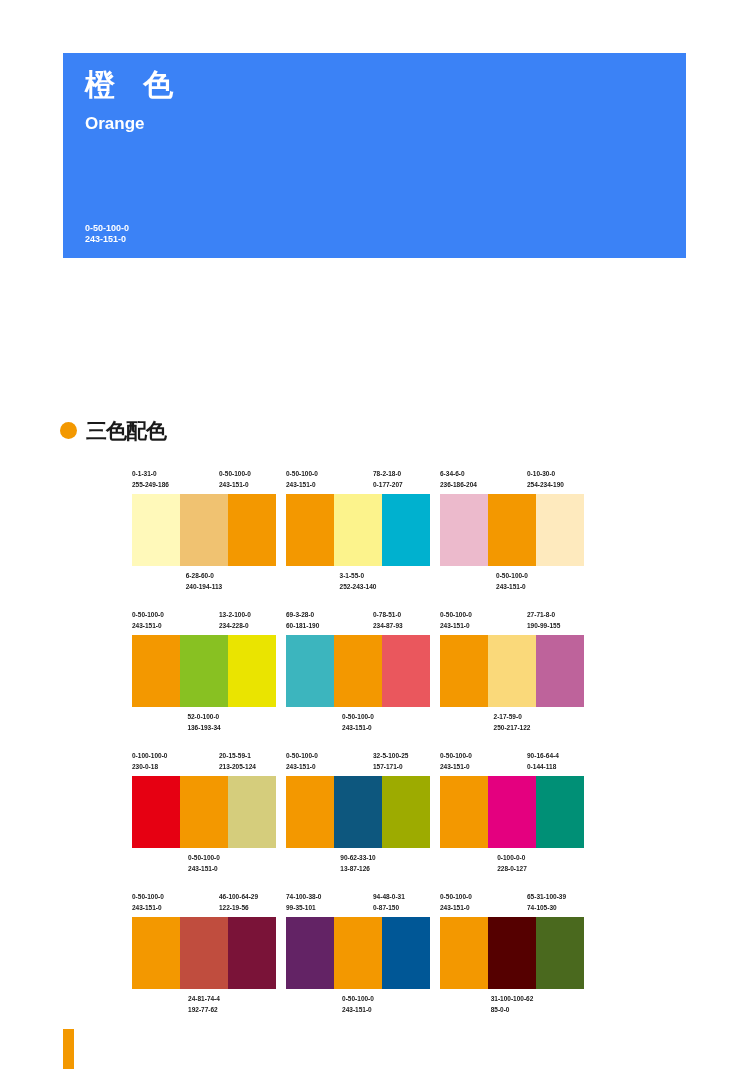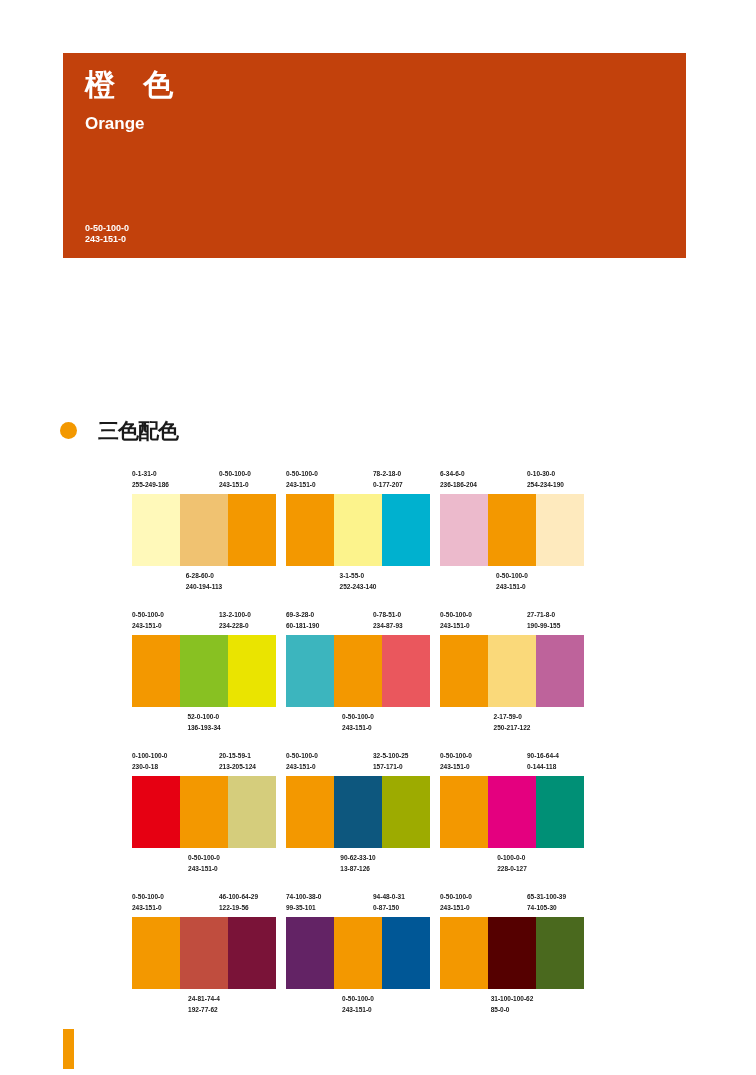--- a/index.html
+++ b/index.html
@@ -57,21 +57,21 @@
     white-space: nowrap;
   }
 
   
   .section-head {
     position: absolute;
     left: 60px;
     top: 420px;
     display: flex;
     align-items: center;
-    gap: 21px;
+    gap: 9px;
   }
   .section-bullet {
     width: 17px;
     height: 17px;
     border-radius: 50%;
     background: #f39800;
     flex: 0 0 auto;
   }
   .section-title {
     font-size: 21px;
@@ -152,21 +152,21 @@
     left: 63px;
     top: 1029px;
     width: 11px;
     height: 40px;
     background: #f39800;
   }
 </style>
 </head>
 <body>
 
-<div class="hero" style="background: #c2410c;">
+<div class="hero" style="background: #3b82f6;">
   <div class="hero-cn">橙 色</div>
   <div class="hero-en">Orange</div>
   <div class="hero-codes">
     <div>0-50-100-0</div>
     <div>243-151-0</div>
   </div>
 </div>
 
 <div class="section-head">
   <span class="section-bullet" style="background: rgb(243, 152, 0);"></span>

